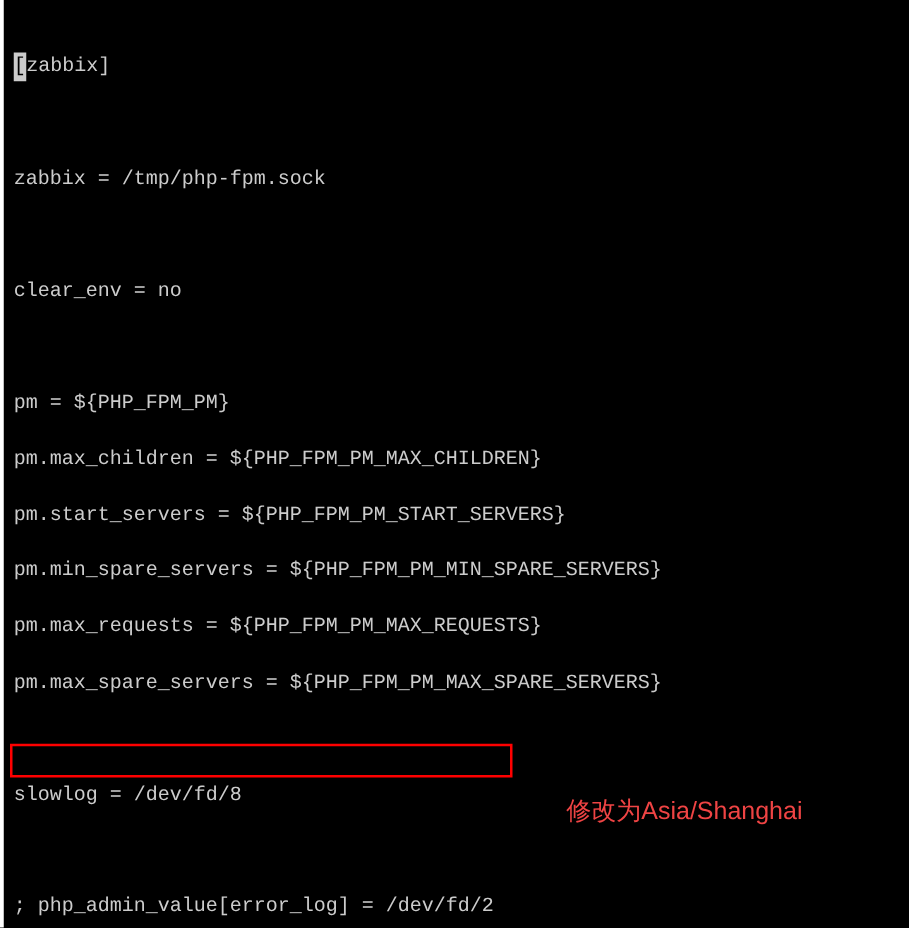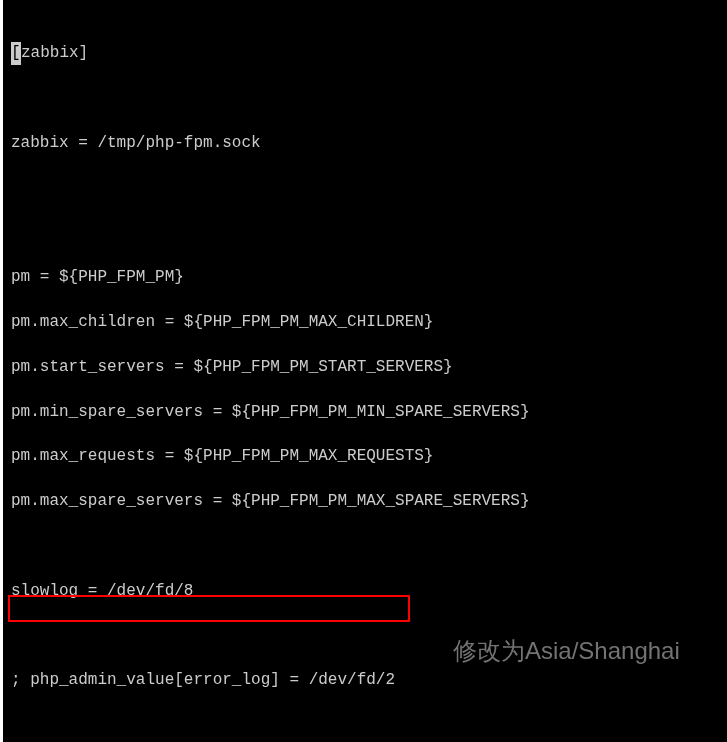--- a/index.html
+++ b/index.html
@@ -32,34 +32,35 @@
       display: inline-block;
       width: 10px;
     }
     .highlight-box {
       position: absolute;
       border: 2px solid #ff0000;
       pointer-events: none;
     }
     .annotation {
       position: absolute;
-      color: #737373;
+      color: #ef4444;
       font-family: Arial, 'Microsoft YaHei', sans-serif;
-      font-size: 24px;
+      font-size: 20px;
       font-weight: normal;
     }
   </style>
 </head>
 <body>
 
 <div class="code-container">
 <span class="line"><span class="cursor-block">[</span><span>zabbix]</span></span>
 <span class="line"> </span>
 <span class="line">zabbix = /tmp/php-fpm.sock</span>
 <span class="line"> </span>
+<span class="line">clear_env = no</span>
 <span class="line"> </span>
 <span class="line">pm = ${PHP_FPM_PM}</span>
 <span class="line">pm.max_children = ${PHP_FPM_PM_MAX_CHILDREN}</span>
 <span class="line">pm.start_servers = ${PHP_FPM_PM_START_SERVERS}</span>
 <span class="line">pm.min_spare_servers = ${PHP_FPM_PM_MIN_SPARE_SERVERS}</span>
 <span class="line">pm.max_requests = ${PHP_FPM_PM_MAX_REQUESTS}</span>
 <span class="line">pm.max_spare_servers = ${PHP_FPM_PM_MAX_SPARE_SERVERS}</span>
 <span class="line"> </span>
 <span class="line">slowlog = /dev/fd/8</span>
 <span class="line"> </span>

